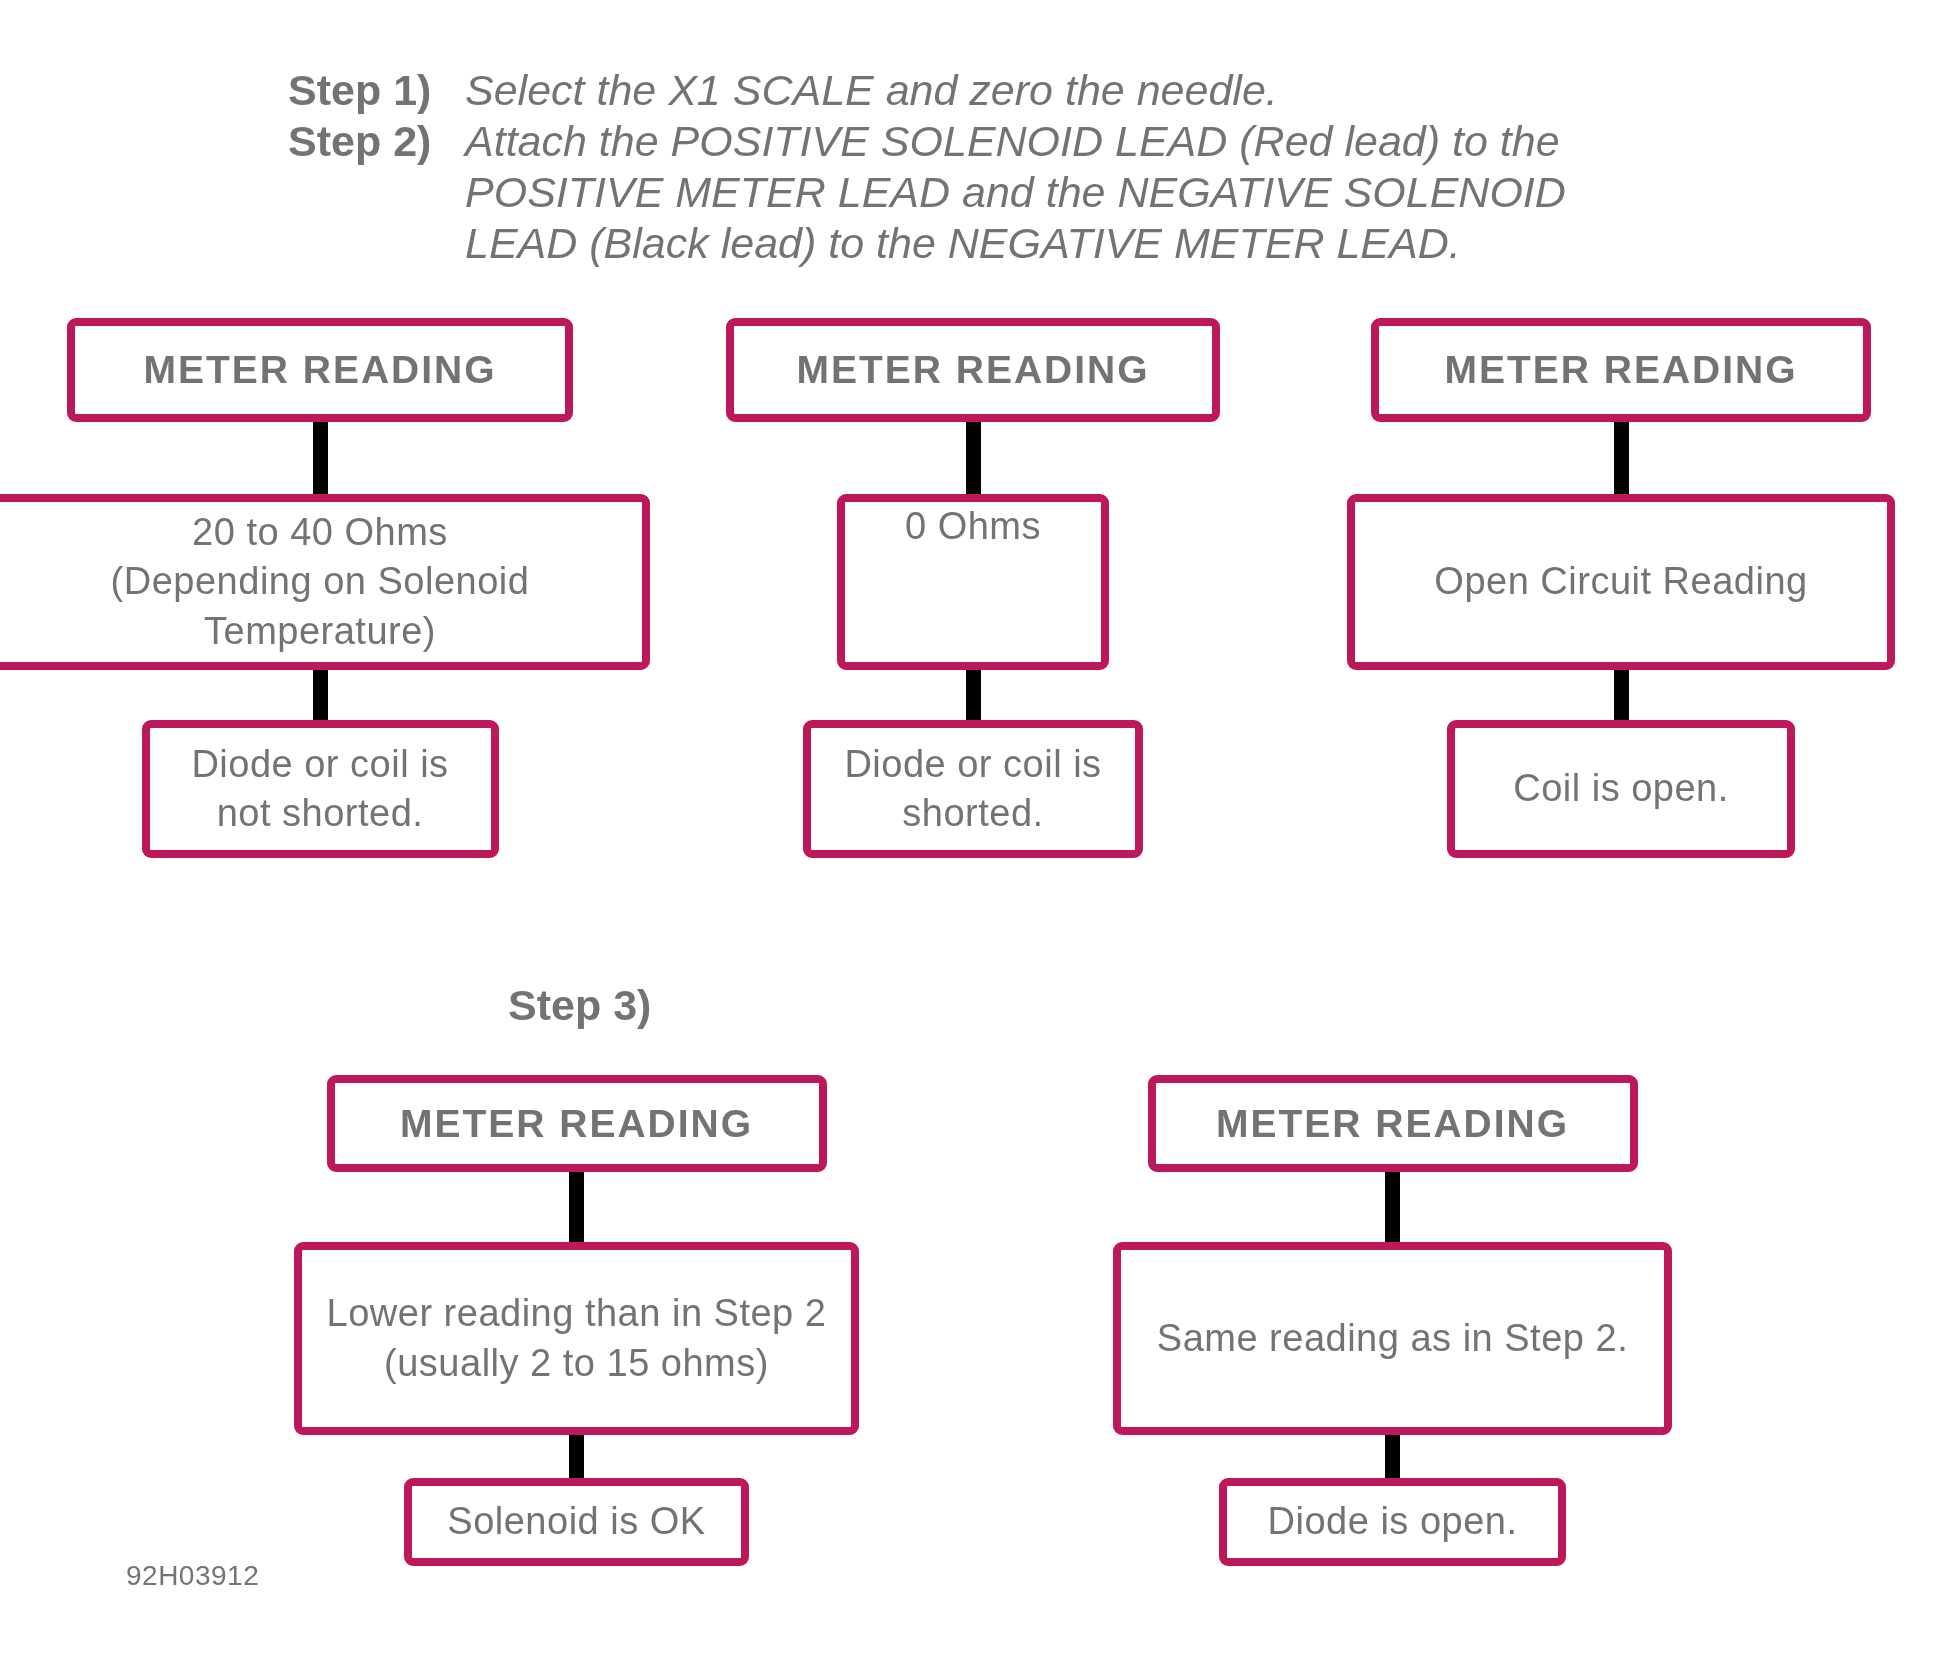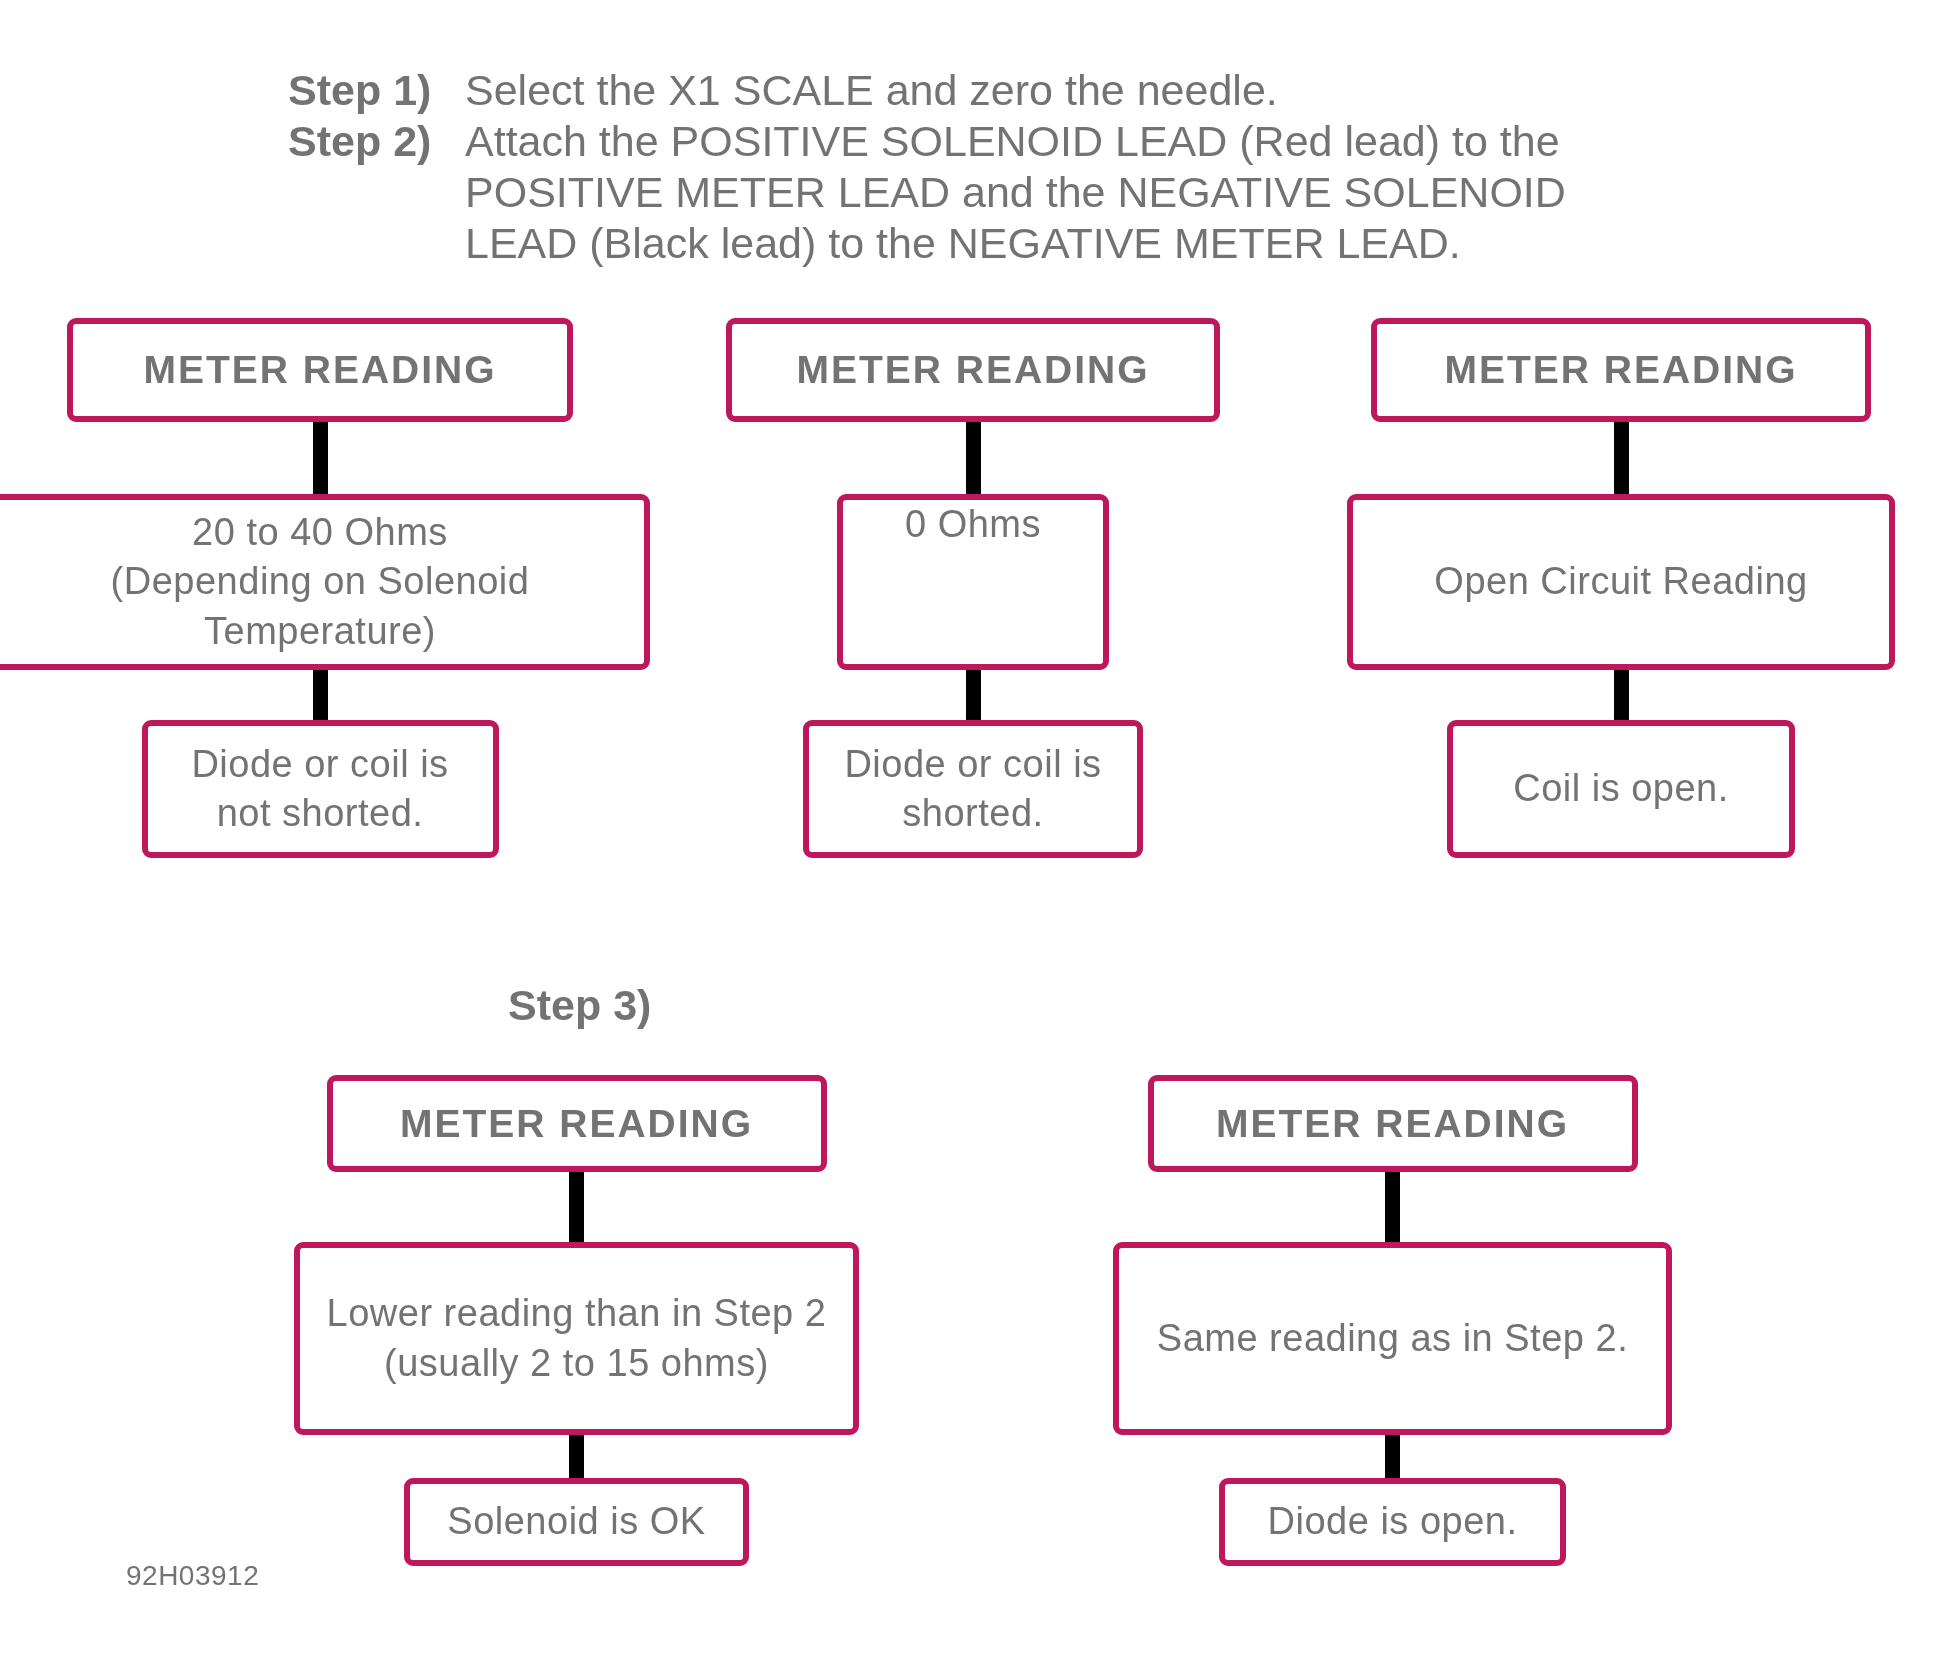--- a/index.html
+++ b/index.html
@@ -11,31 +11,31 @@
     font-family:"Liberation Sans", sans-serif;
     overflow:hidden;
   }
   
   .instructions{
     position:absolute;left:288px;top:65px;
     display:grid;grid-template-columns:177px 1fr;
     font-size:43px;line-height:51px;width:1480px;
   }
   .instr-label{font-weight:bold;white-space:nowrap;}
-  .instr-text{white-space:nowrap;}
+  .instr-text{white-space:nowrap;font-style:italic;}
   .step3{
     position:absolute;left:508px;top:980px;
     display:flex;font-size:43px;line-height:51px;flex-direction:column;
   }
   .step3 .instr-label{margin-right:43px;}
   
   .chart{position:absolute;display:flex;flex-direction:column;align-items:center;}
   .box{
     box-sizing:border-box;
-    border:6px solid #be185d;border-radius:9px;background:#fff;
+    border:8px solid #be185d;border-radius:9px;background:#fff;
     display:flex;align-items:center;justify-content:center;
     text-align:center;white-space:pre-line;padding:0 8px;flex:none;
   }
   .title-box{font-weight:bold;font-size:39px;letter-spacing:2px;}
   .body-box{font-size:38px;letter-spacing:0.5px;line-height:1.3;}
   .conn{width:15px;background:#000;flex:none;}
   
   .r1 .title-box{height:104px}
   .r1 .conn-a{height:72px}
   .r1 .reading-box{height:176px}

